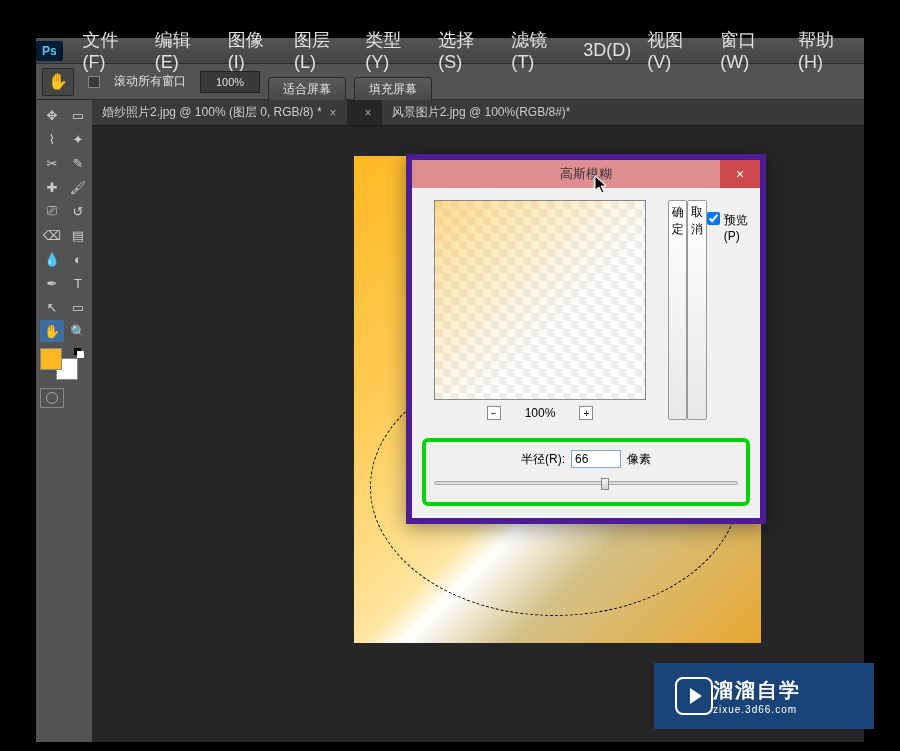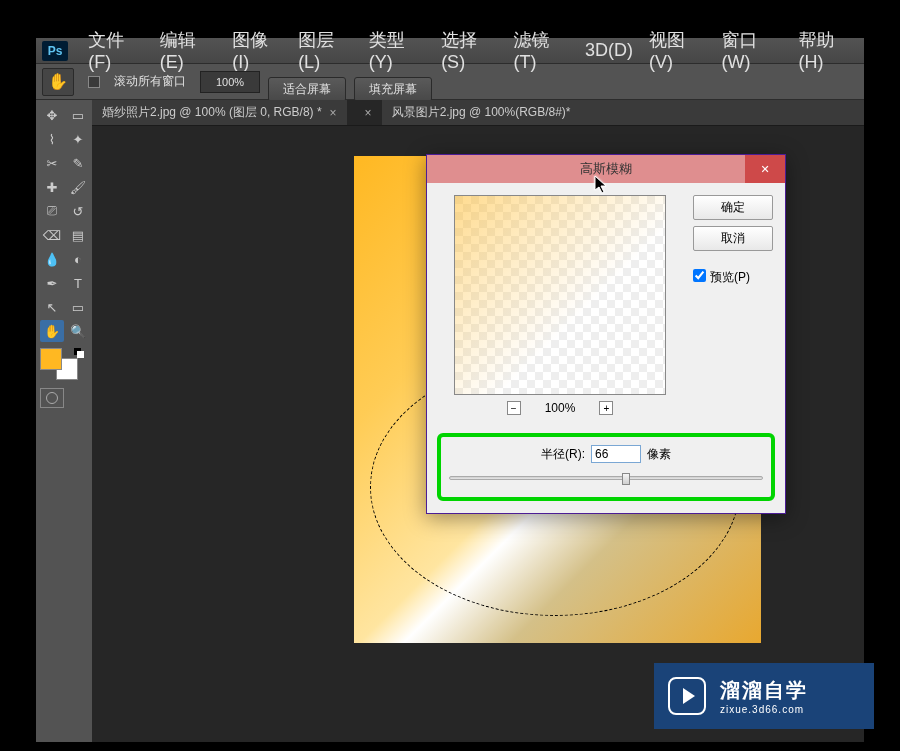--- a/index.html
+++ b/index.html
@@ -1,18 +1,18 @@
 <!DOCTYPE html>
 <html><head>
 <meta charset="utf-8">
 <style>
 * { margin: 0; padding: 0; box-sizing: border-box; font-family: "Microsoft YaHei", sans-serif; }
 body { background: #000; width: 900px; height: 751px; position: relative; overflow: hidden; }
 .page-wrapper { position: absolute; top: 38px; left: 36px; width: 828px; height: 704px; background: #535353; }
-.menubar { height: 26px; background: linear-gradient(#535353,#464646); display: flex; align-items: center; padding-left: 6px; border-bottom: 1px solid #2c2c2c; }
+.menubar { height: 26px; background: linear-gradient(#535353,#464646); display: flex; align-items: center; border-bottom: 1px solid #2c2c2c; }
 .ps-logo { width: 28px; height: 20px; background: #001c33; color: #5fc3f0; font-weight: bold; font-size: 12px; display: flex; align-items: center; justify-content: center; border-radius: 2px; margin-right: 12px; }
 .menu-item { color: #e0e0e0; font-size: 18px; padding: 4px 8px; cursor: pointer; }
 .optbar { height: 36px; background: #535353; display: flex; align-items: center; padding-left: 6px; border-bottom: 1px solid #2c2c2c; gap: 8px; }
 .hand-icon { width: 32px; height: 28px; display: flex; align-items: center; justify-content: center; color: #e0e0e0; font-size: 16px; border: 1px solid #2a2a2a; background: #454545; border-radius: 2px; }
 .opt-check { display: flex; align-items: center; gap: 14px; color: #e0e0e0; font-size: 12px; padding: 0 6px; }
 .opt-check .box { width: 12px; height: 12px; border: 1px solid #888; background: #3a3a3a; }
 .zoom-box { width: 60px; height: 22px; background: #3a3a3a; border: 1px solid #222; color: #e0e0e0; font-size: 11px; display: flex; align-items: center; justify-content: center; }
 .opt-btn { padding: 3px 14px; background: linear-gradient(#5a5a5a,#484848); border: 1px solid #2a2a2a; color: #e0e0e0; font-size: 12px; border-radius: 3px; cursor: pointer; margin-top: 16px; }
 .body-area { display: flex; height: calc(100% - 62px); }
 .toolpanel { width: 56px; background: #535353; padding: 4px; }
@@ -27,42 +27,42 @@
 .swatch-reset::after { content: ""; position: absolute; top: 3px; left: 3px; width: 7px; height: 7px; background: #fff; }
 .qmask { margin-top: 4px; width: 24px; height: 20px; border: 1px solid #888; display: flex; align-items: center; justify-content: center; }
 .qmask::before { content: ""; width: 10px; height: 10px; border: 1px solid #aaa; border-radius: 50%; }
 .docarea { flex: 1; background: #262626; position: relative; }
 .tabs { height: 26px; background: #3a3a3a; display: flex; align-items: center; font-size: 12px; border-bottom: 1px solid #1a1a1a; }
 .tab { padding: 0 10px; height: 100%; display: flex; align-items: center; color: #ccc; cursor: pointer; white-space: nowrap; }
 .tab.active { background: #262626; color: #fff; }
 .tab .x { margin-left: 8px; color: #aaa; }
 .canvas { position: absolute; top: 156px; left: 354px; width: 407px; height: 487px; background: linear-gradient(135deg, #ffb822 0%, #ffcc55 30%, #ffe5a0 55%, #fff 60%, #d4c088 72%, #e8a830 100%); overflow: hidden; }
 .sel-ellipse { position: absolute; top: 202px; left: 16px; width: 370px; height: 258px; border: 1.5px dashed #000; border-radius: 50%; }
-.dialog { position: absolute; top: 154px; left: 426px; width: 360px; background: #f0f0f0; border: 1px solid #4c1d95; box-shadow: 0 4px 20px rgba(0,0,0,0.4); }
+.dialog { position: absolute; top: 154px; left: 406px; width: 360px; background: #f0f0f0; border: 6px solid #4c1d95; box-shadow: 0 4px 20px rgba(0,0,0,0.4); }
 .dlg-title { height: 28px; background: #df8e8f; display: flex; align-items: center; justify-content: center; position: relative; font-size: 13px; color: #333; }
 .dlg-close { position: absolute; right: 0; top: 0; width: 40px; height: 28px; background: #ce4949; color: #fff; display: flex; align-items: center; justify-content: center; cursor: pointer; font-size: 11px; }
 .dlg-body { padding: 12px; display: flex; gap: 12px; }
 .dlg-left { flex: 1; }
 .preview-box { width: 212px; height: 200px; border: 1px solid #888; background: repeating-conic-gradient(#fff 0 25%, #eee 0 50%) 0 0/16px 16px; margin: 0 auto; position: relative; }
 .preview-gradient { position: absolute; inset: 0; background: linear-gradient(135deg, rgba(255,184,34,0.5) 0%, rgba(255,255,255,0) 60%); }
 .zoom-row { display: flex; align-items: center; justify-content: center; gap: 24px; margin-top: 6px; font-size: 12px; }
 .zoom-btn { width: 14px; height: 14px; border: 1px solid #888; display: flex; align-items: center; justify-content: center; font-size: 10px; cursor: pointer; background: #fff; }
-.dlg-right { width: 80px; display: flex; flex-direction: column; gap: 6px; }
+.dlg-right { width: 80px; display: flex; flex-direction: row; }
 .dlg-btn { padding: 3px 0; border: 1px solid #999; background: linear-gradient(#fff,#e8e8e8); font-size: 12px; cursor: pointer; text-align: center; border-radius: 2px; }
 .dlg-check { display: flex; align-items: flex-start; gap: 4px; font-size: 12px; margin-top: 12px; }
 .dlg-check input { width: 13px; height: 13px; }
 .radius-row { border: 4px solid #00d400; border-radius: 6px; margin: 6px 10px 12px; padding: 8px 8px 12px; position: relative; }
 .radius-top { display: flex; align-items: center; gap: 6px; font-size: 12px; justify-content: center; }
 .radius-input { width: 50px; border: 1px solid #7aa7d4; padding: 1px 3px; font-size: 12px; }
 .slider { margin-top: 8px; height: 14px; position: relative; }
 .slider-track { position: absolute; top: 5px; left: 0; right: 0; height: 4px; background: linear-gradient(#cfcfcf,#e5e5e5); border: 1px solid #aaa; border-radius: 2px; }
 .slider-thumb { position: absolute; top: 2px; left: 55%; width: 8px; height: 12px; background: linear-gradient(#f5f5f5,#d0d0d0); border: 1px solid #888; cursor: pointer; }
 .cursor-arrow { position: absolute; top: 175px; left: 594px; width: 15px; height: 20px; z-index: 100; pointer-events: none; }
 .cursor-arrow svg { width: 100%; height: 100%; filter: drop-shadow(0 0 1px #fff); }
-.watermark { position: absolute; bottom: 22px; right: 26px; width: 220px; height: 66px; background: #1a4378; display: flex; align-items: center; padding-left: 14px; gap: 14px; }
+.watermark { position: absolute; bottom: 22px; right: 26px; width: 220px; height: 66px; background: #1a4378; display: flex; align-items: center; padding-left: 21px; }
 .watermark .play { width: 38px; height: 38px; border: 2.5px solid #fff; border-radius: 8px; display: flex; align-items: center; justify-content: center; position: relative; }
 .watermark .play::before { content: ""; border-left: 12px solid #fff; border-top: 8px solid transparent; border-bottom: 8px solid transparent; margin-left: 3px; }
 .watermark .txt { color: #fff; }
 .watermark .big { font-size: 20px; font-weight: bold; letter-spacing: 2px; }
 .watermark .small { font-size: 10px; letter-spacing: 1px; }
 </style>
 </head>
 <body>
 
 <div class="page-wrapper">

